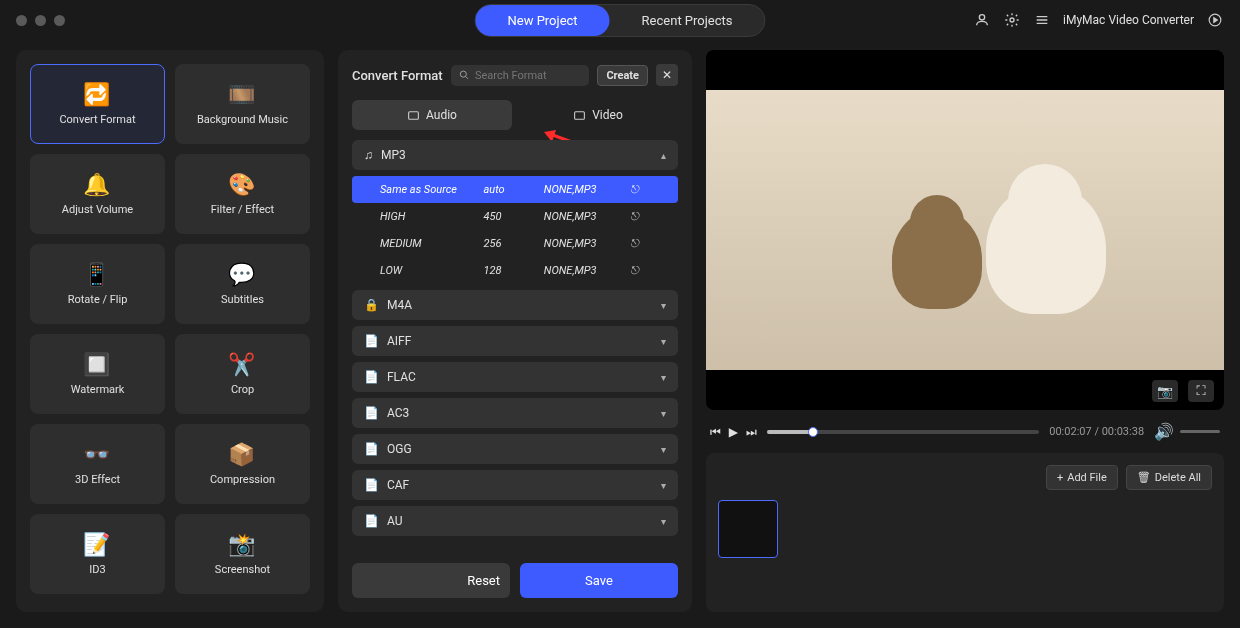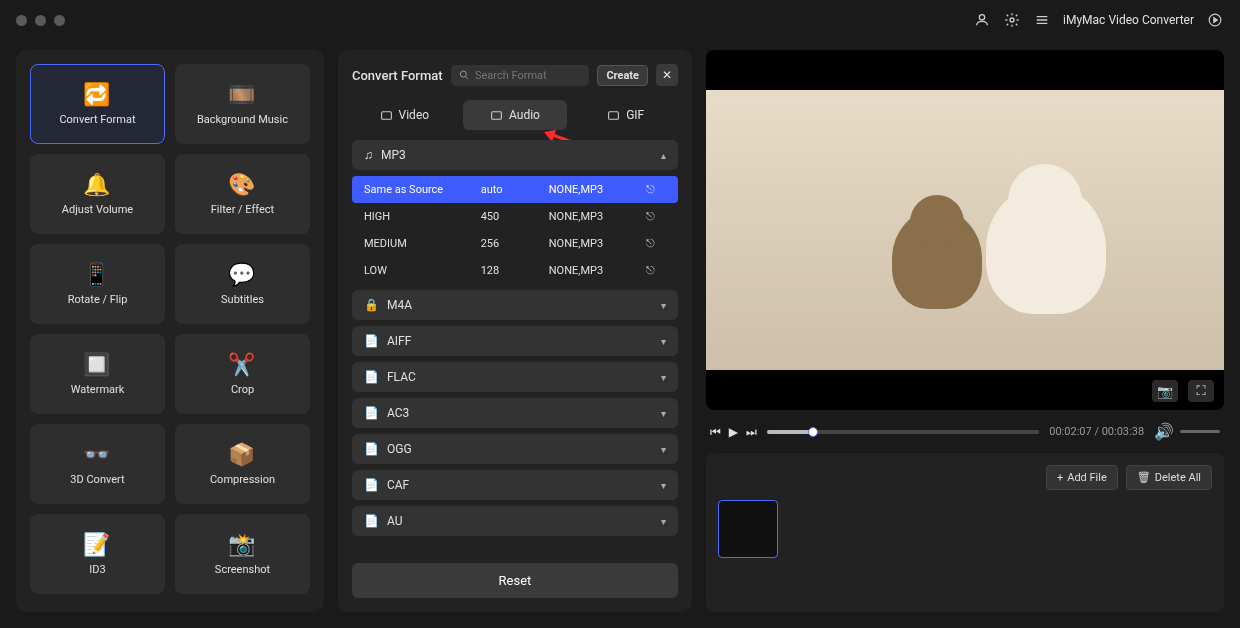--- a/index.html
+++ b/index.html
@@ -29,27 +29,27 @@
 .close-btn { background: #3a3a3a; border-radius: 4px; width: 22px; height: 22px; display:flex; align-items:center; justify-content:center; font-size:12px; cursor:pointer;}
 
 .media-tabs { display: flex; gap: 6px; margin-bottom: 10px; position: relative; }
 .media-tab { flex: 1; padding: 8px 0; text-align: center; font-size: 12px; border-radius: 6px; cursor: pointer; display:flex; align-items:center; justify-content:center; gap:6px;}
 .media-tab.active { background: #3a3a3a; }
 .arrow { position: absolute; top: 30px; left: 190px; pointer-events: none; }
 
 .fmt-list { flex: 1; overflow-y: auto; display: flex; flex-direction: column; gap: 6px; }
 .fmt-head { background: #333; border-radius: 6px; padding: 8px 12px; font-size: 12px; display: flex; align-items: center; gap: 8px; cursor: pointer; position: relative; }
 .fmt-head .chev { margin-left: auto; font-size: 10px; opacity: .7;}
-.preset-row { display: grid; grid-template-columns: 1.2fr .7fr 1fr 20px; padding: 7px 12px; font-size: 11px; align-items: center; cursor: pointer; }
+.preset-row { display: grid; grid-template-columns: 1.2fr .7fr 1fr 20px; padding: 7px 28px; font-size: 11px; align-items: center; cursor: pointer; font-style: italic; }
 .preset-row.active { background: #3d5bff; color: #fff; border-radius: 4px; }
 .preset-row .open-icon { font-size: 11px; opacity:.8;}
 
 .bottom-btns { display: flex; gap: 10px; margin-top: 12px; }
 .bottom-btns button { flex: 1; padding: 10px; border: none; border-radius: 6px; font-size: 13px; cursor: pointer; color:#fff; }
-.reset-btn { background: #3a3a3a; }
+.reset-btn { background: #3a3a3a; text-align: right; }
 .save-btn { background: #3d5bff; }
 
 .right { flex: 1; display: flex; flex-direction: column; gap: 12px; }
 .preview { background: #000; border-radius: 8px; height: 360px; position: relative; display:flex; align-items:center; justify-content:center; overflow:hidden;}
 .catscene { width: 100%; height: 78%; background: linear-gradient(#e8dcc8,#cdbfa8); position: relative; }
 .cat-brown { position:absolute; left:36%; bottom:22%; width:90px; height:100px; background:#8a6f4a; border-radius:50% 50% 40% 40%; }
 .cat-brown::before { content:""; position:absolute; top:-14px; left:18px; width:54px; height:54px; background:#8a6f4a; border-radius:50%; }
 .cat-white { position:absolute; left:54%; bottom:20%; width:120px; height:130px; background:#f4ebdf; border-radius:50% 50% 40% 40%; }
 .cat-white::before { content:""; position:absolute; top:-20px; left:22px; width:74px; height:74px; background:#f4ebdf; border-radius:50%; }
 .overlay-br { position: absolute; right: 10px; bottom: 8px; display: flex; gap: 10px; }
@@ -77,20 +77,24 @@
 </style>
 </head>
 <body>
 
 <div class="topbar">
   <div class="traffic-lights">
     <span></span>
     <span></span>
     <span></span>
   </div>
+  <div class="top-tabs">
+    <div class="top-tab active">New Project</div>
+    <div class="top-tab">Recent Projects</div>
+  </div>
   <div class="top-right">
     <span class="icon-btn">
       <svg width="16" height="16" viewBox="0 0 24 24" fill="none" stroke="#ccc" stroke-width="2">
           <circle cx="12" cy="8" r="4"></circle>
           <path d="M4 20c0-4 4-6 8-6s8 2 8 6"></path>
         </svg>
     </span>
     <span class="icon-btn">
       <svg width="16" height="16" viewBox="0 0 24 24" fill="none" stroke="#ccc" stroke-width="2">
           <circle cx="12" cy="12" r="3"></circle>
@@ -142,21 +146,21 @@
     <div class="tool-card">
         <span class="tool-icon">🔲</span>
         <span>Watermark</span>
       </div>
     <div class="tool-card">
         <span class="tool-icon">✂️</span>
         <span>Crop</span>
       </div>
     <div class="tool-card">
         <span class="tool-icon">👓</span>
-        <span>3D Convert</span>
+        <span>3D Effect</span>
       </div>
     <div class="tool-card">
         <span class="tool-icon">📦</span>
         <span>Compression</span>
       </div>
     <div class="tool-card">
         <span class="tool-icon">📝</span>
         <span>ID3</span>
       </div>
     <div class="tool-card">
@@ -173,37 +177,31 @@
             <circle cx="10" cy="10" r="7"></circle>
             <path d="M21 21l-6-6"></path>
           </svg>
         <input placeholder="Search Format" style="">
       </div>
       <span class="create-btn">Create</span>
       <span class="close-btn">✕</span>
     </div>
 
     <div class="media-tabs">
+      <div class="media-tab active">
+          <svg width="13" height="13" viewBox="0 0 24 24" fill="none" stroke="#ccc" stroke-width="2">
+            <rect x="3" y="5" width="18" height="14" rx="2"></rect>
+          </svg>
+          <span>Audio</span>
+        </div>
       <div class="media-tab">
           <svg width="13" height="13" viewBox="0 0 24 24" fill="none" stroke="#ccc" stroke-width="2">
             <rect x="3" y="5" width="18" height="14" rx="2"></rect>
           </svg>
           <span>Video</span>
-        </div>
-      <div class="media-tab active">
-          <svg width="13" height="13" viewBox="0 0 24 24" fill="none" stroke="#ccc" stroke-width="2">
-            <rect x="3" y="5" width="18" height="14" rx="2"></rect>
-          </svg>
-          <span>Audio</span>
-        </div>
-      <div class="media-tab">
-          <svg width="13" height="13" viewBox="0 0 24 24" fill="none" stroke="#ccc" stroke-width="2">
-            <rect x="3" y="5" width="18" height="14" rx="2"></rect>
-          </svg>
-          <span>GIF</span>
         </div>
       <svg class="arrow" width="70" height="28">
           <path d="M68 26 L8 4" stroke="#ff2a2a" stroke-width="3"></path>
           <path d="M2 2 L14 0 L10 12 Z" fill="#ff2a2a"></path>
         </svg>
     </div>
 
     <div class="fmt-list">
       <div class="fmt-head">
         <span>♫</span>
@@ -268,20 +266,21 @@
         </div>
       <div class="fmt-head">
           <span>📄</span>
           <span>AU</span>
           <span class="chev">▾</span>
         </div>
     </div>
 
     <div class="bottom-btns">
       <button class="reset-btn">Reset</button>
+      <button class="save-btn">Save</button>
     </div>
   </div>
 
   <div class="right">
     <div class="preview">
       <div class="catscene">
         <div class="cat-brown"></div>
         <div class="cat-white"></div>
       </div>
       <div class="overlay-br">

